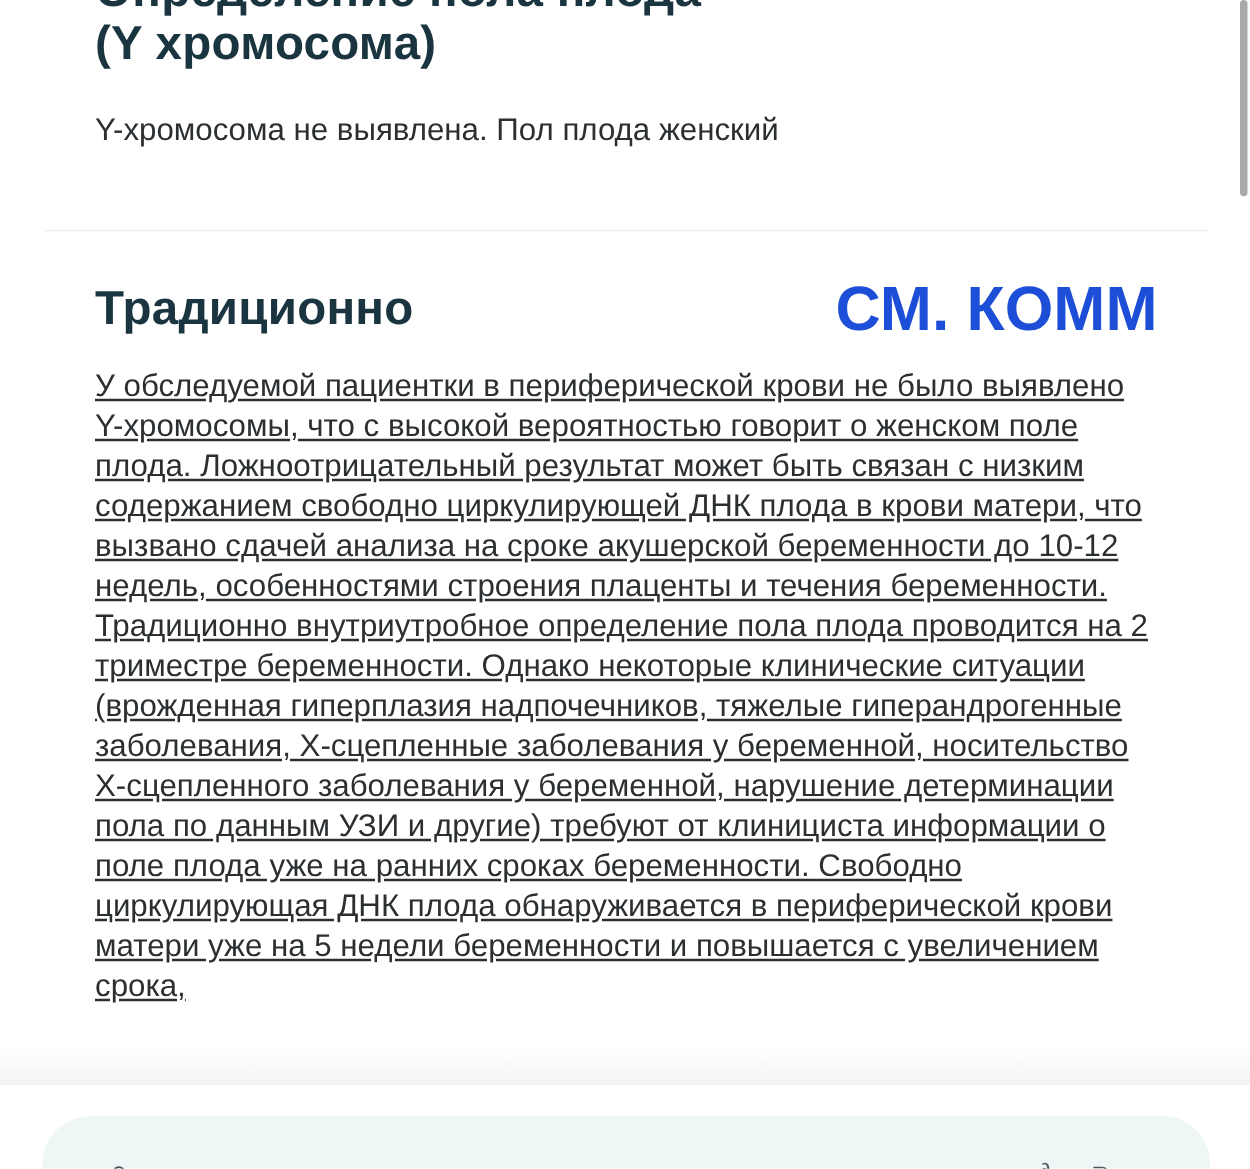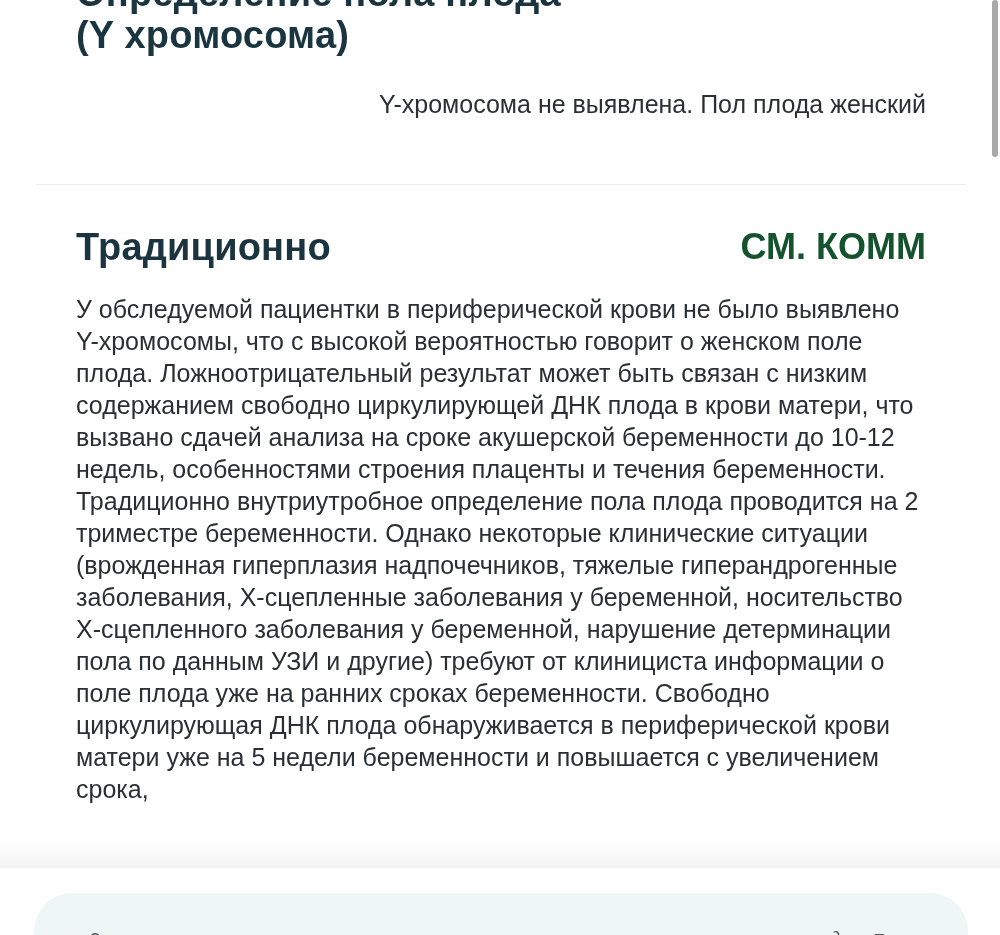--- a/index.html
+++ b/index.html
@@ -32,45 +32,45 @@
       align-items: flex-start;
     }
     .title {
       font-size: 38px;
       font-weight: bold;
       line-height: 42px;
       color: #1a3540;
       letter-spacing: 0.2px;
     }
     .value {
-      font-size: 36px;
+      font-size: 50px;
       font-weight: bold;
       line-height: 42px;
-      color: #14532d;
+      color: #1d4ed8;
       text-align: left;
       white-space: nowrap;
     }
     .comment {
       font-size: 25px;
       line-height: 32px;
       color: #2b2f31;
     }
     #sec1 { top: -28px; }
     #sec1 .title { width: 600px; }
-    #sec1 .comment { margin-top: 32px; text-align: right; }
+    #sec1 .comment { margin-top: 32px; }
     .divider {
       position: absolute;
       left: 36px;
       right: 34px;
       top: 184px;
       height: 1px;
       background: #ececec;
     }
     #sec2 { top: 226px; }
-    #sec2 .comment { margin-top: 25px; }
+    #sec2 .comment { margin-top: 25px; text-decoration: underline; }
     .fade {
       position: absolute;
       left: 0; right: 0;
       top: 840px;
       height: 28px;
       background: linear-gradient(to bottom, rgba(255,255,255,0), rgba(235,235,235,0.6));
     }
     .bottom-panel {
       position: absolute;
       left: 0; right: 0;

